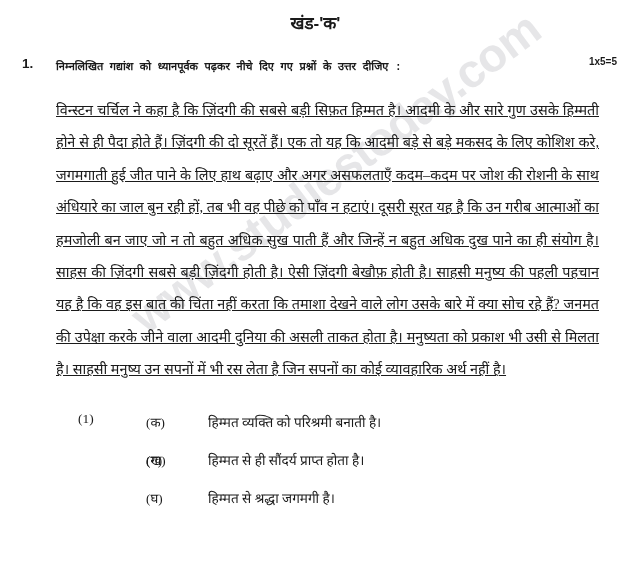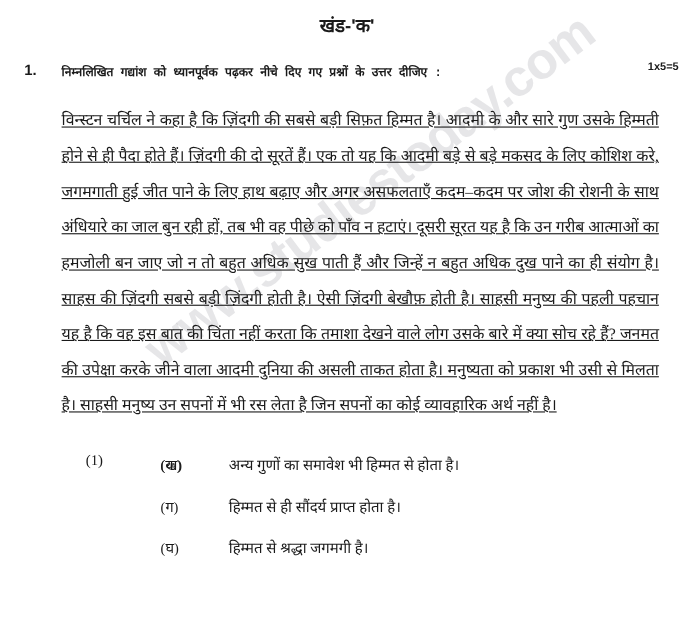--- a/index.html
+++ b/index.html
@@ -164,24 +164,24 @@
 
       <div class="subq-list">
 
         <div class="subq">
           <div class="subq-head">
             <span class="subq-label">(1)</span>
           </div>
           <div class="opt-list">
             <div class="opt">
               <span class="opt-label">(क)</span>
+              <span>हिम्मत व्यक्ति को परिश्रमी बनाती है।</span>
             </div>
             <div class="opt">
               <span class="opt-label">(ख)</span>
-              <span>अन्य गुणों का समावेश भी हिम्मत से होता है।</span>
             </div>
             <div class="opt">
               <span class="opt-label">(ग)</span>
               <span>हिम्मत से ही सौंदर्य प्राप्त होता है।</span>
             </div>
             <div class="opt">
               <span class="opt-label">(घ)</span>
               <span>हिम्मत से श्रद्धा जगमगी है।</span>
             </div>
           </div>

